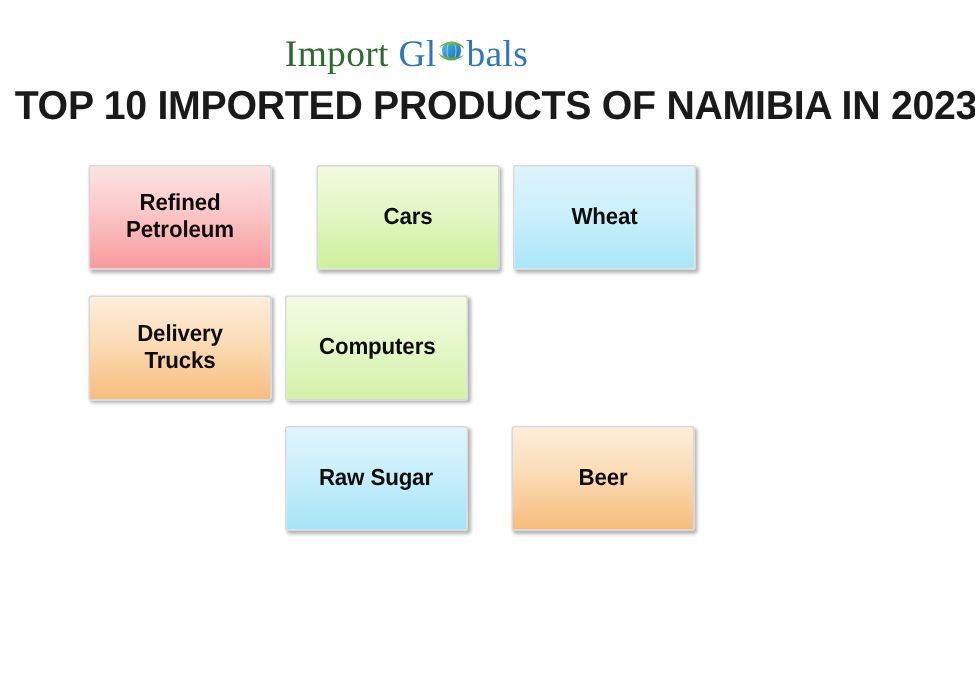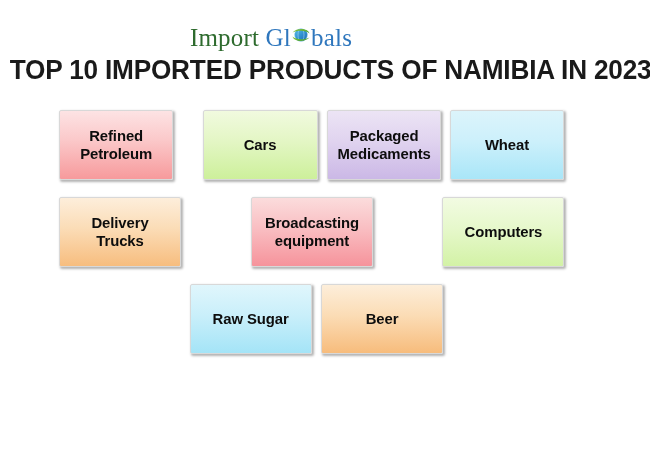--- a/index.html
+++ b/index.html
@@ -67,21 +67,21 @@
     top: 110px;
     left: 59px;
     width: 514px;
   }
   .grid-row {
     display: flex;
     height: 70px;
     margin-bottom: 17px;
   }
   .row-1 { justify-content: flex-start; }
-  .row-2 { justify-content: space-between; }
+  .row-2 { justify-content: flex-start; }
   .row-3 { justify-content: flex-start; padding-left: 131px; }
 
   .box {
     width: 122px;
     height: 70px;
     margin-right: 9px;
     border: 1px solid #d8d8d8;
     border-radius: 2px;
     box-sizing: border-box;
     display: flex;
@@ -104,21 +104,21 @@
   
   .fill-pink      { background: linear-gradient(to bottom, #fde3e4 0%, #fbc9ca 42%, #f79a9c 100%); }
   .fill-green     { background: linear-gradient(to bottom, #f1fadf 0%, #e3f6c4 45%, #cdf09b 100%); margin-left: 21px; }
   .fill-purple    { background: linear-gradient(to bottom, #ece4f5 0%, #e0d3ef 45%, #cbb8e6 100%); }
   .fill-blue      { background: linear-gradient(to bottom, #dcf4fb 0%, #ccf0fb 45%, #a9e6f8 100%); }
   .fill-orange    { background: linear-gradient(to bottom, #fdeedb 0%, #fbdcb6 45%, #f7bd7e 100%); }
   .fill-pink2     { background: linear-gradient(to bottom, #fbdcdc 0%, #f9bec2 45%, #f6939b 100%); }
   .fill-green2    { background: linear-gradient(to bottom, #f2fbe2 0%, #e6f8cb 45%, #d3f2a6 100%); }
   .fill-purple2   { background: linear-gradient(to bottom, #ebe4f6 0%, #ded2f0 45%, #c8b6e8 100%); }
   .fill-blue2     { background: linear-gradient(to bottom, #e0f6fc 0%, #c9effa 45%, #a4e4f7 100%); }
-  .fill-orange2   { background: linear-gradient(to bottom, #fdeeda 0%, #fbdcb5 45%, #f7bc7c 100%); }
+  .fill-orange2   { background: linear-gradient(to bottom, #fdeeda 0%, #fbdcb5 45%, #f7bc7c 100%); margin-left: 20px; }
 </style>
 </head>
 <body>
 
 <div class="logo-wrap">
   <span class="logo-text logo-import">Import</span><span class="logo-text">&nbsp;</span><span class="logo-text logo-gl">Gl</span><span class="globe-icon"><svg width="20" height="20" viewBox="0 0 40 40" xmlns="http://www.w3.org/2000/svg">
       <defs>
         <linearGradient id="gsph" x1="0" y1="0" x2="0.9" y2="1">
           <stop offset="0%" stop-color="#5ec0e8"></stop>
           <stop offset="55%" stop-color="#2f8fd0"></stop>
@@ -141,34 +141,28 @@
 
 <div class="grid">
 
   <div class="grid-row row-1">
     <div class="box fill-pink">
       <span class="box-label">Refined Petroleum</span>
     </div>
     <div class="box fill-green">
       <span class="box-label">Cars</span>
     </div>
-    <div class="box fill-purple">
-      <span class="box-label">Packaged Medicaments</span>
-    </div>
     <div class="box fill-blue">
       <span class="box-label">Wheat</span>
     </div>
   </div>
 
   <div class="grid-row row-2">
     <div class="box fill-orange">
       <span class="box-label">Delivery Trucks</span>
-    </div>
-    <div class="box fill-pink2">
-      <span class="box-label">Broadcasting equipment</span>
     </div>
     <div class="box fill-green2">
       <span class="box-label">Computers</span>
     </div>
   </div>
 
   <div class="grid-row row-3">
     <div class="box fill-blue2">
       <span class="box-label">Raw Sugar</span>
     </div>

